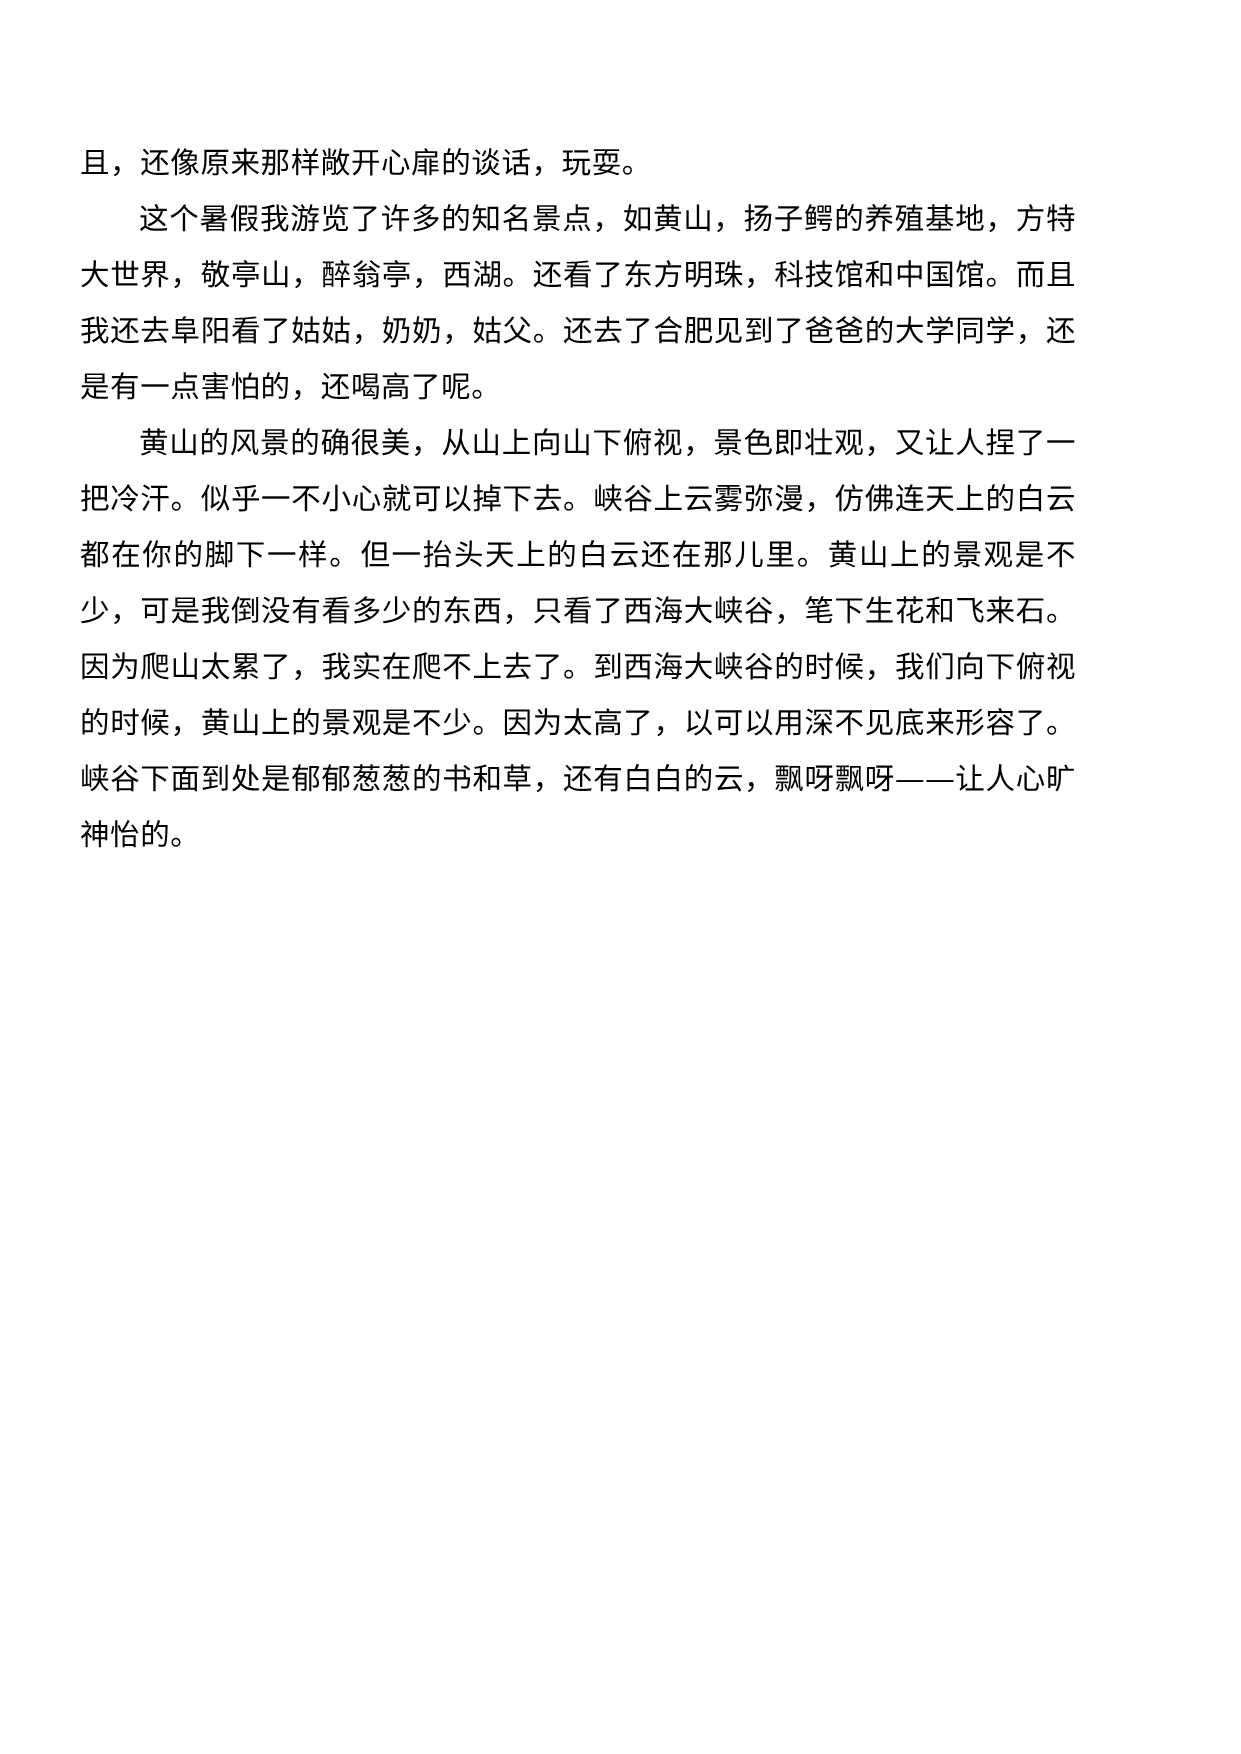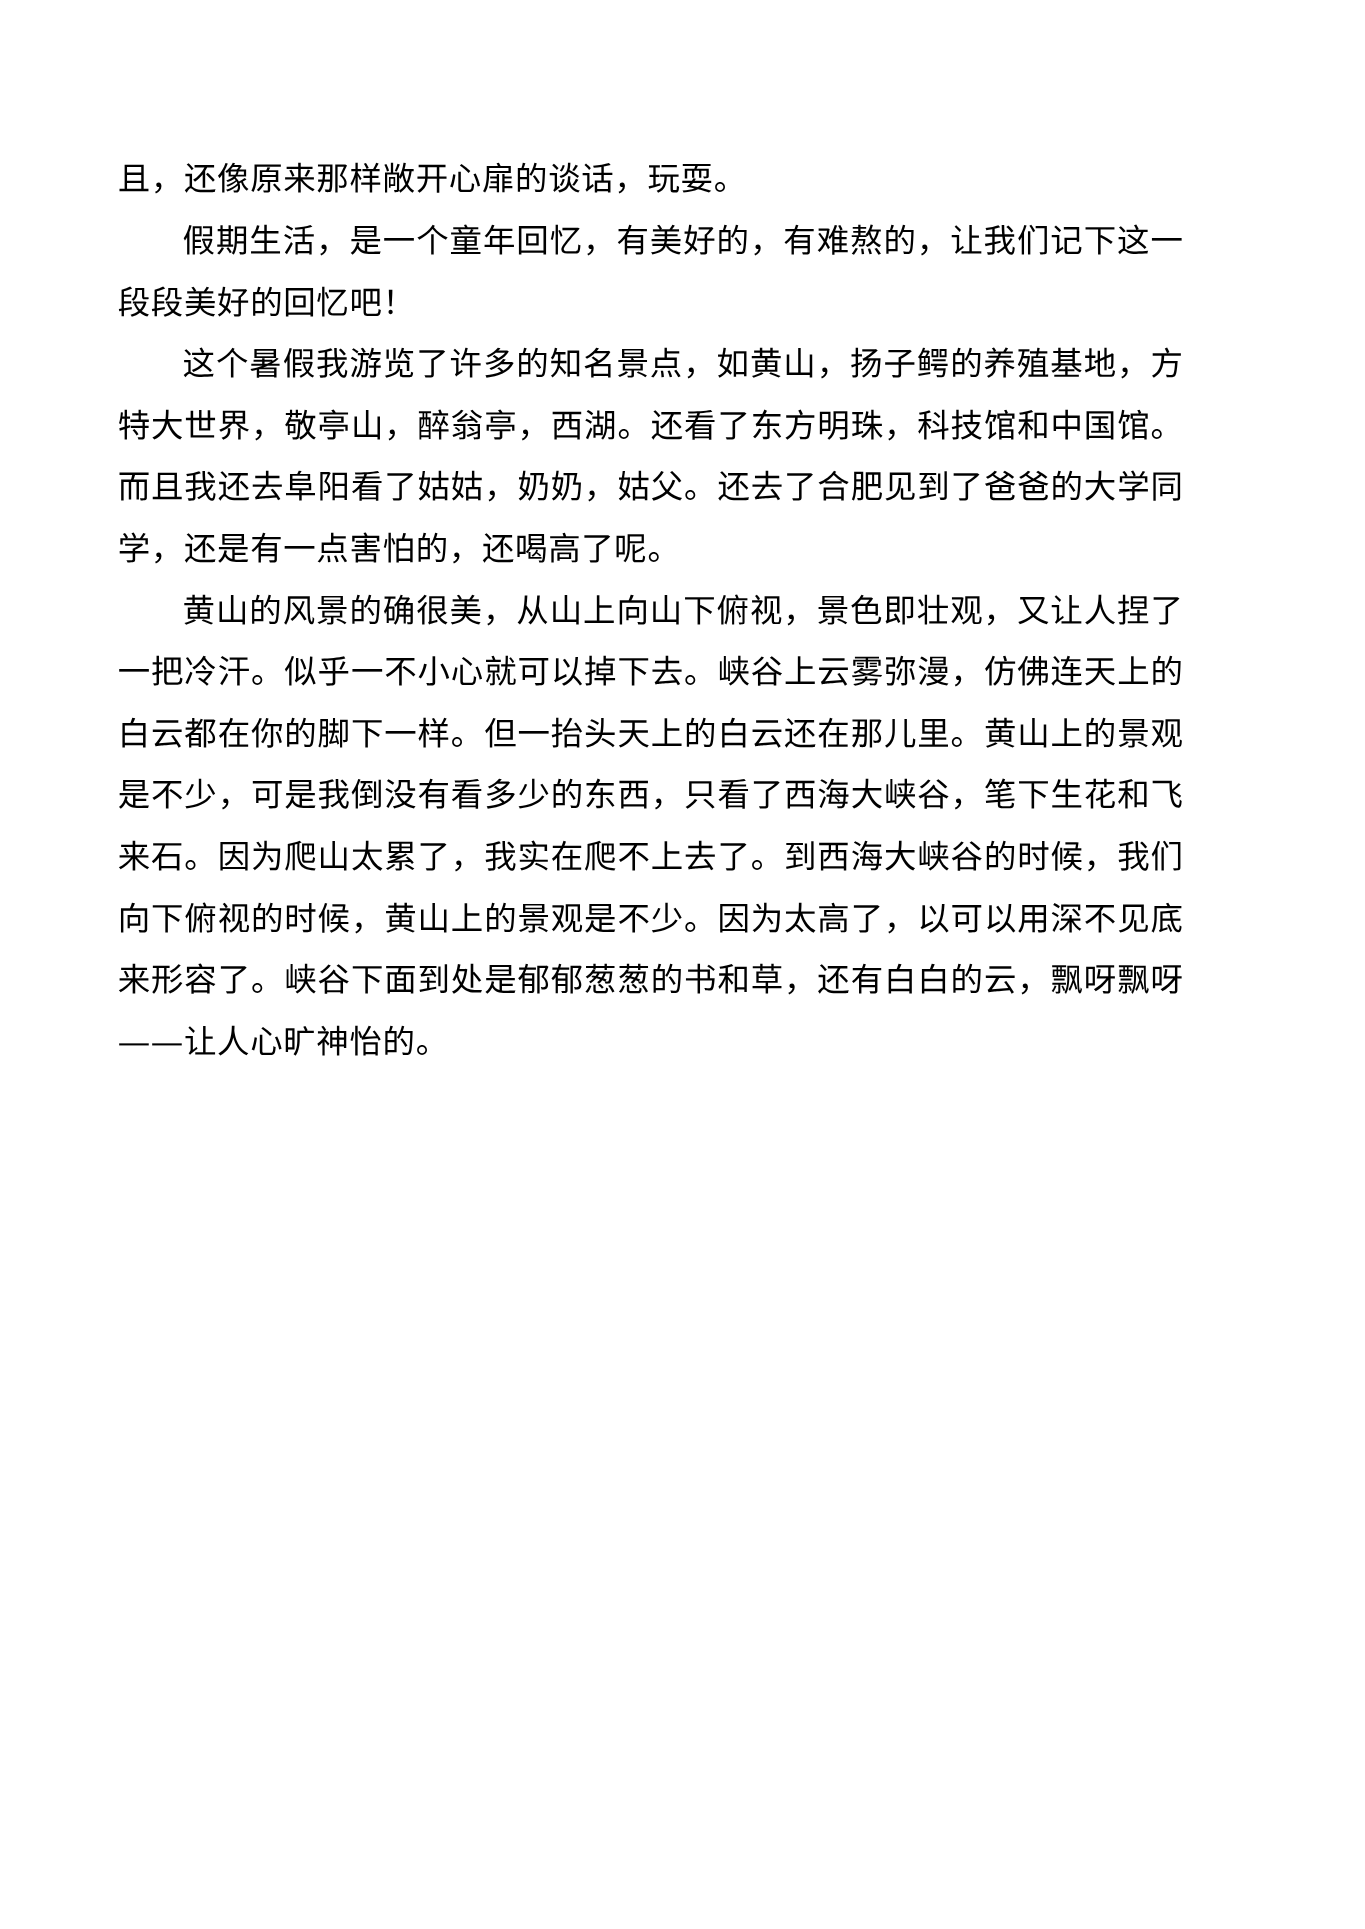--- a/index.html
+++ b/index.html
@@ -11,21 +11,21 @@
     width: 1241px;
     height: 1754px;
     font-family: "DejaVu Serif", "Liberation Serif", serif;
     color: #000000;
     overflow: hidden;
   }
   .page {
     box-sizing: border-box;
     width: 1241px;
     height: 1754px;
-    padding: 135px 165px 60px 107px;
+    padding: 135px 165px 60px 80px;
     background: #ffffff;
   }
   .doc-body {
     font-size: 29.5px;
     line-height: 56px;
     letter-spacing: 0.6px;
     text-align: justify;
     text-justify: inter-ideograph;
   }
   p {
@@ -49,21 +49,20 @@
   }
 </style>
 </head>
 <body>
 
 <div class="page">
   <div class="doc-body">
 
     <p class="para-noindent">且，还像原来那样敞开心扉的谈话，玩耍。</p>
 
-    <p class="para">假期生活，是一个童年回忆，有美好的，有难熬的，让我们记下这一段段美好的回忆吧！</p>
 
 
 
     <p class="para">这个暑假我游览了许多的知名景点，如黄山，扬子鳄的养殖基地，方特大世界，敬亭山，醉翁亭，西湖。还看了东方明珠，科技馆和中国馆。而且我还去阜阳看了姑姑，奶奶，姑父。还去了合肥见到了爸爸的大学同学，还是有一点害怕的，还喝高了呢。</p>
 
     <p class="para">黄山的风景的确很美，从山上向山下俯视，景色即壮观，又让人捏了一把冷汗。似乎一不小心就可以掉下去。峡谷上云雾弥漫，仿佛连天上的白云都在你的脚下一样。但一抬头天上的白云还在那儿里。黄山上的景观是不少，可是我倒没有看多少的东西，只看了西海大峡谷，笔下生花和飞来石。因为爬山太累了，我实在爬不上去了。到西海大峡谷的时候，我们向下俯视的时候，黄山上的景观是不少。因为太高了，以可以用深不见底来形容了。峡谷下面到处是郁郁葱葱的书和草，还有白白的云，飘呀飘呀——让人心旷神怡的。</p>
 
 
   </div>
 </div>

